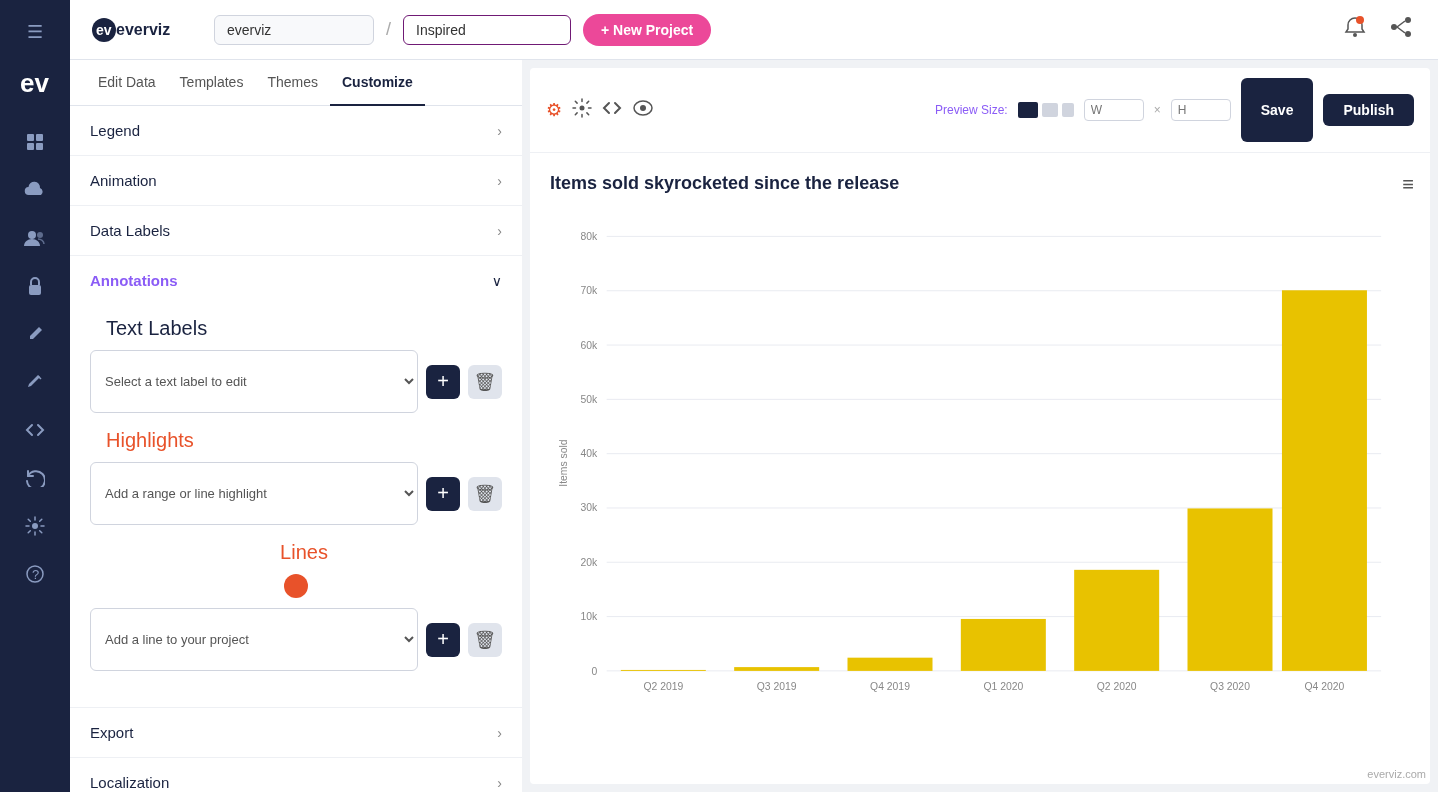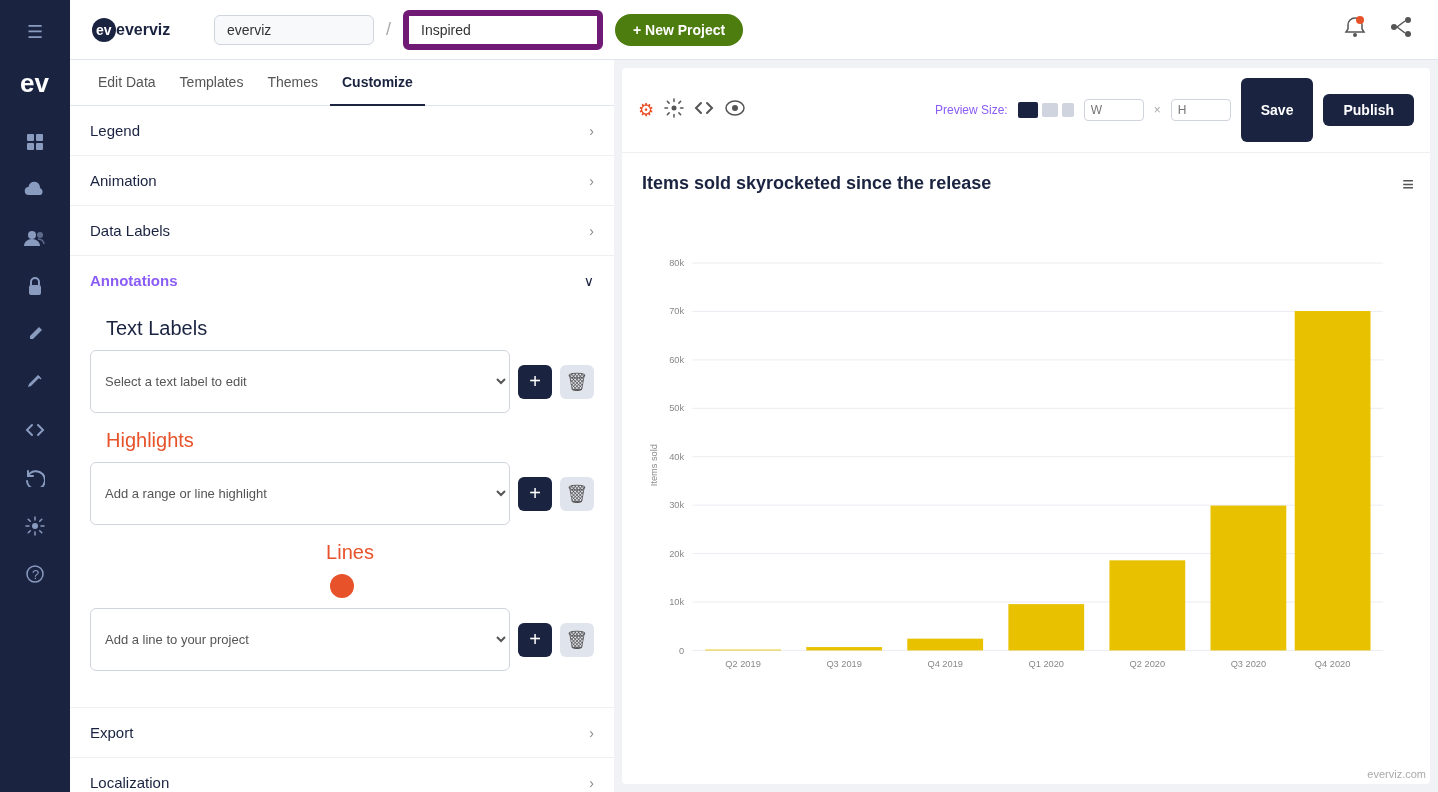--- a/index.html
+++ b/index.html
@@ -48,30 +48,30 @@
     .search-input {
       border: 1px solid #d0d4de;
       border-radius: 6px;
       padding: 6px 12px;
       font-size: 14px;
       color: #333;
       width: 160px;
       background: #f8f9fb;
     }
     .search-input2 {
-      border: 6px solid #701a75;
+      border: 1px solid #701a75;
       border-radius: 6px;
       padding: 6px 12px;
       font-size: 14px;
       color: #333;
-      width: 200px;
+      width: 168px;
       background: white;
     }
     .new-project-btn {
-      background: #4d7c0f;
+      background: #ec4899;
       color: white;
       border: none;
       border-radius: 20px;
       padding: 8px 18px;
       font-size: 14px;
       font-weight: 600;
       cursor: pointer;
       display: flex;
       align-items: center;
       gap: 6px;
@@ -86,21 +86,21 @@
 
     
     .content-row {
       flex: 1;
       display: flex;
       overflow: hidden;
     }
 
     
     .left-panel {
-      width: 544px;
+      width: 452px;
       background: white;
       display: flex;
       flex-direction: column;
       flex-shrink: 0;
       overflow-y: auto;
     }
 
     
     .tab-bar {
       display: flex;

